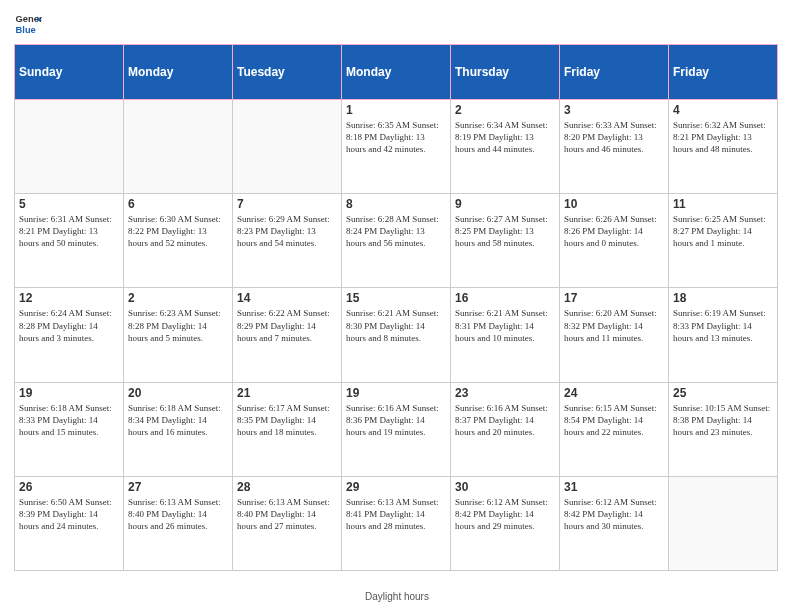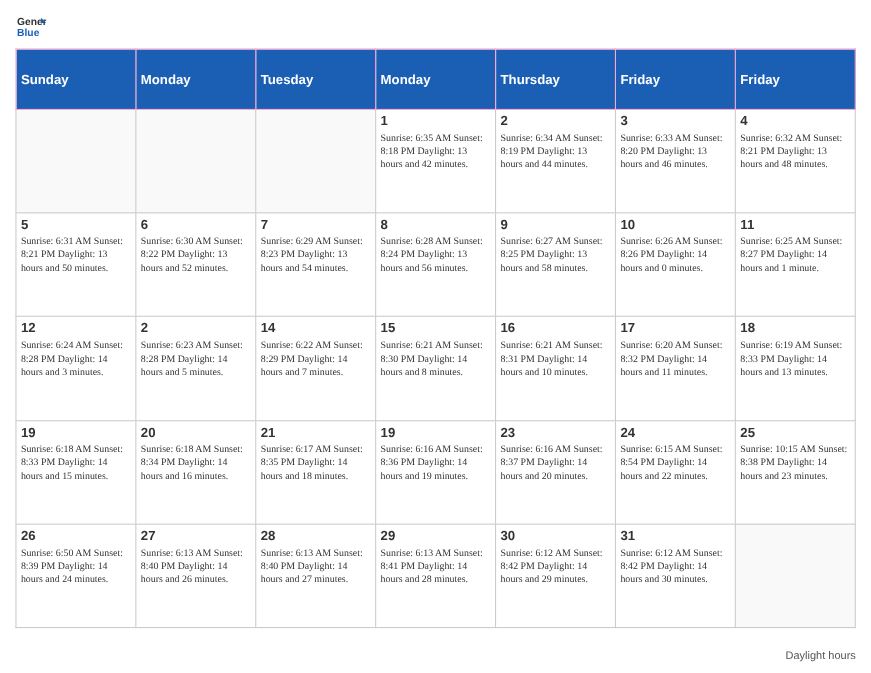--- a/index.html
+++ b/index.html
@@ -81,21 +81,21 @@
       color: #333;
       font-family: Liberation Serif, serif;
     }
     .empty-cell {
       background: #f9f9f9;
     }
     .footer-note {
       font-size: 10px;
       color: #555;
       margin-top: 20px;
-      text-align: right;
+      text-align: center;
       padding-left: 2px;
     }
   </style>
 </head>
 <body>
 
 <div class="container">
   <div class="header">
     <div class="logo">
       <svg class="logo-icon" viewBox="0 0 36 36">

